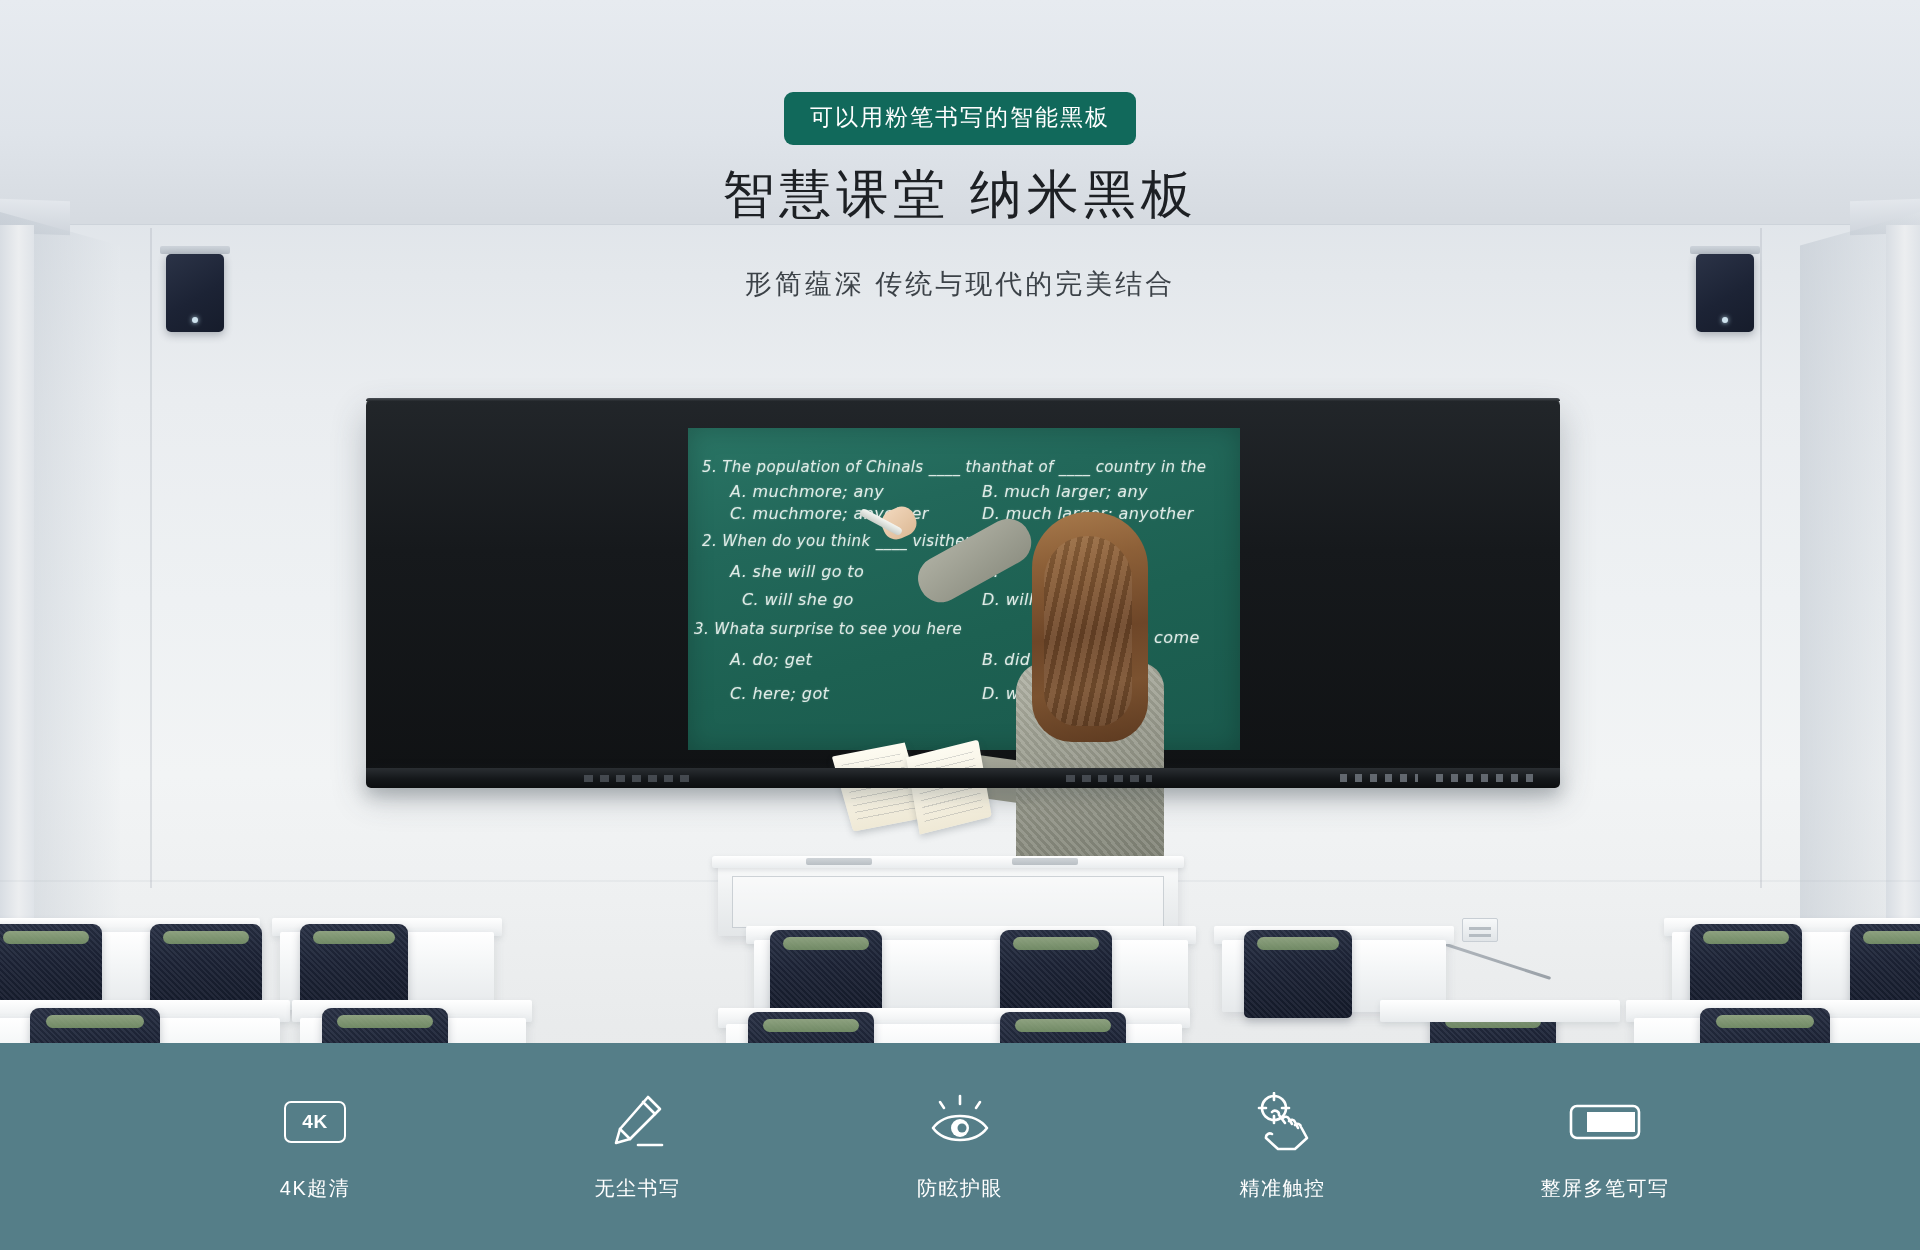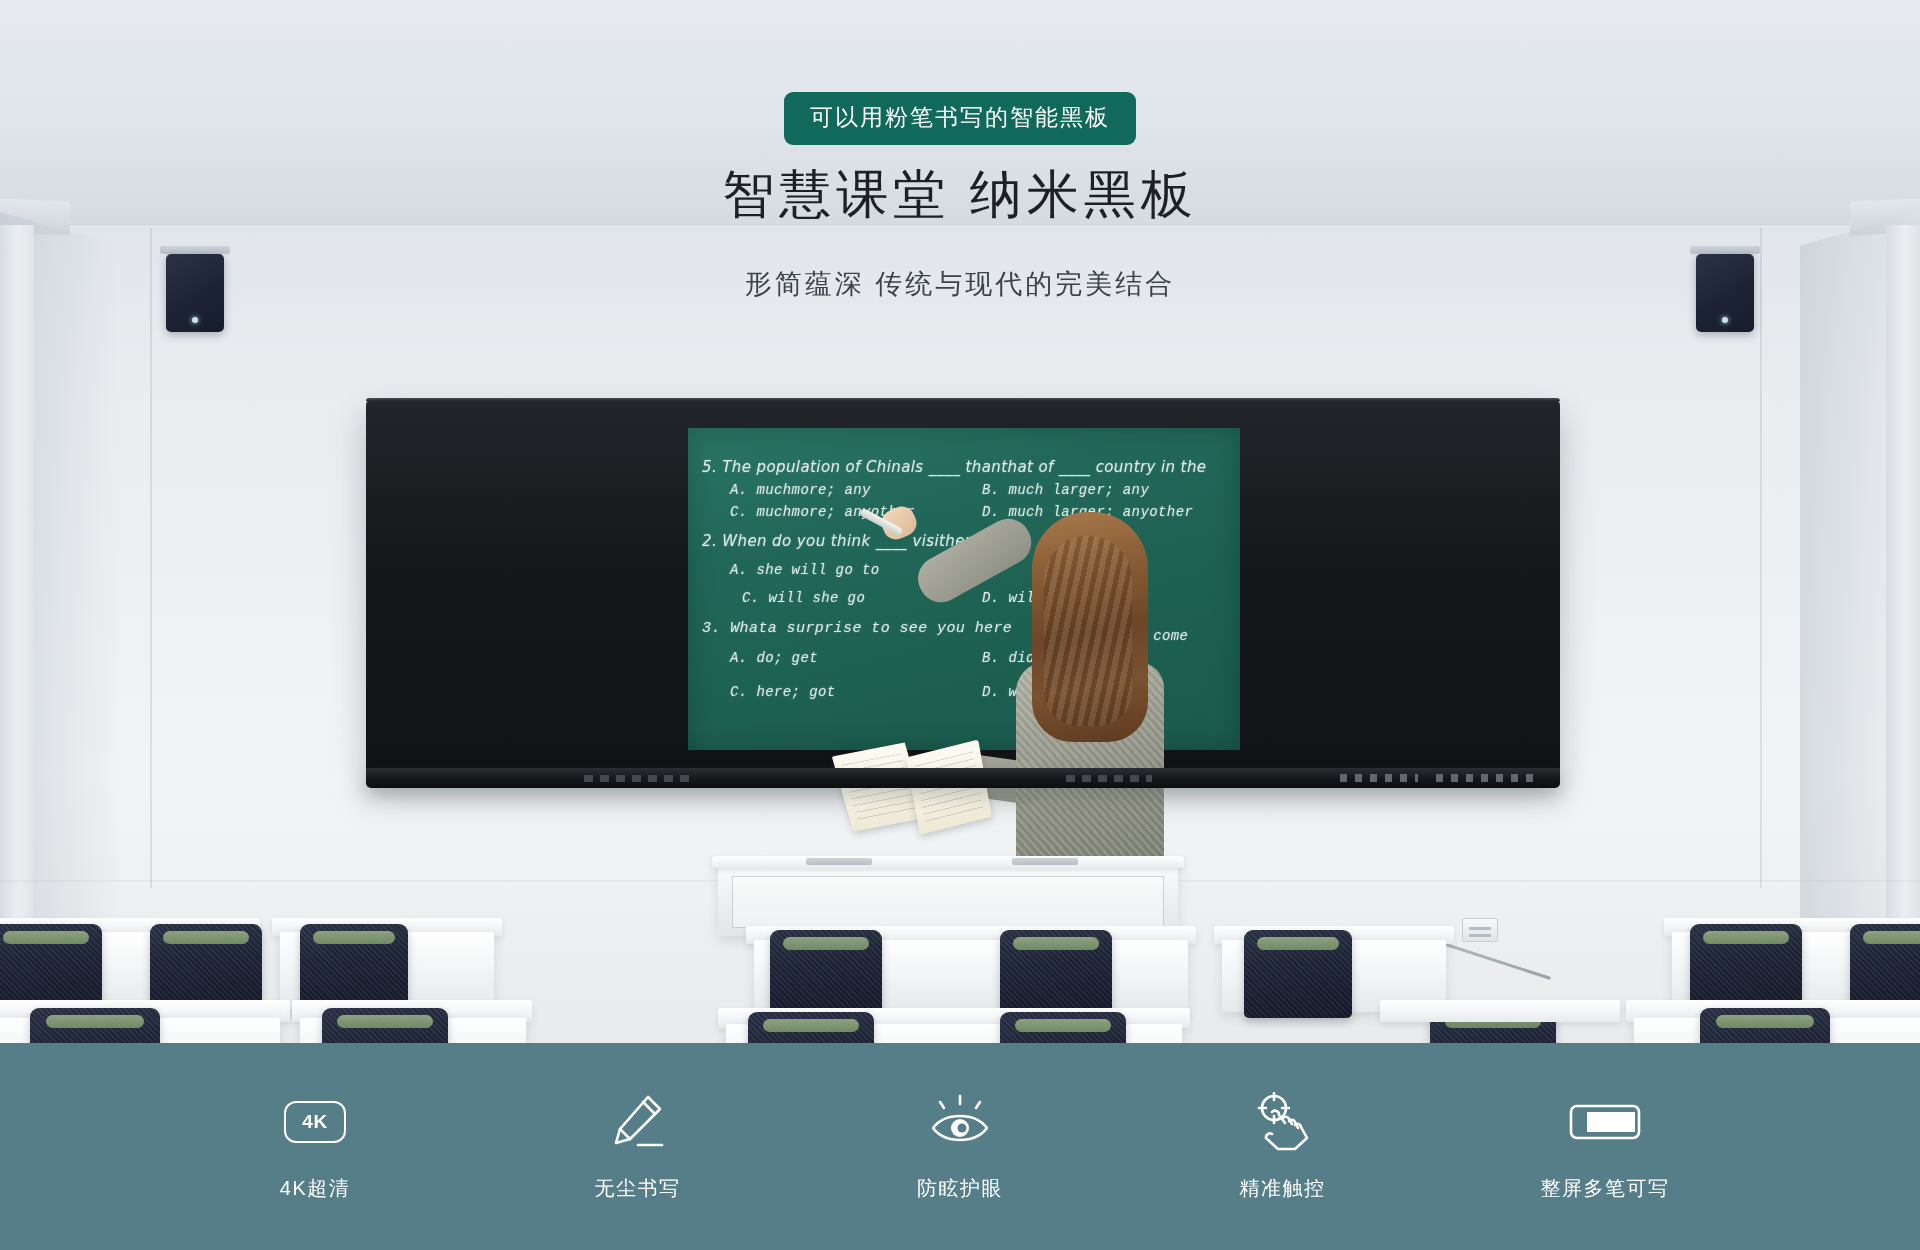--- a/index.html
+++ b/index.html
@@ -64,21 +64,21 @@
 
   
   .green-board { position:absolute; left:688px; top:428px; width:552px; height:322px;
     background:linear-gradient(165deg,#2a7565 0%,#22685a 28%,#1d6152 60%,#1a5a4d 100%);
     box-shadow:0 0 26px rgba(0,0,0,.22) inset; overflow:hidden; }
   .chalk { position:absolute; left:0; top:0; width:100%; height:100%;
     color:#eef6f2; font-family:"DejaVu Sans",sans-serif; }
   .chalk .ln { position:absolute; white-space:nowrap; text-shadow:0 0 2px rgba(255,255,255,.35);
     opacity:.93; font-style:italic; letter-spacing:.4px; }
   .chalk .q { font-size:15px; }
-  .chalk .o { font-size:14px;font-family:Liberation Mono, monospace; }
+  .chalk .o { font-size:16px; }
 
   
   .teacher { position:absolute; left:1010px; top:512px; width:154px; height:360px; }
   .t-hair { position:absolute; left:22px; top:0; width:116px; height:230px;
     border-radius:56px 56px 40px 40px;
     background:linear-gradient(170deg,#a87a4c 0%,#8d6038 22%,#6e4628 52%,#7b5230 74%,#5d3a20 100%); }
   .t-hair::after{ content:""; position:absolute; left:12px; top:24px; width:88px; height:190px;
     border-radius:44px 44px 34px 34px;
     background:repeating-linear-gradient(102deg,rgba(0,0,0,.14) 0 5px,rgba(255,255,255,.07) 5px 11px); }
   .t-body { position:absolute; left:6px; top:150px; width:148px; height:210px;
@@ -156,21 +156,21 @@
 
   
   .featurebar { position:absolute; left:0; bottom:0; width:1920px; height:207px;
     background:#557e88; display:flex; align-items:center; justify-content:center;
     padding:0 230px; }
   .features { display:flex; width:100%; justify-content:space-between; align-items:flex-start; }
   .feature { display:flex; flex-direction:column; align-items:center; width:170px; }
   .fi { height:62px; display:flex; align-items:center; justify-content:center; }
   .fl { margin-top:22px; color:#ffffff; font-size:20px; letter-spacing:1.5px; white-space:nowrap; }
   .fi svg { display:block; }
-  .fourk { width:62px; height:42px; border:2.5px solid #fff; border-radius:12px;
+  .fourk { width:62px; height:42px; border:2.5px solid #fff; border-radius:7px;
     display:flex; align-items:center; justify-content:center;
     color:#fff; font-size:19px; font-weight:700; letter-spacing:.5px; }
 </style>
 </head>
 <body>
 
 <div class="page">
 
   <div class="room">
     <div class="ceiling"></div>
@@ -201,21 +201,21 @@
         <div class="ln q" style="left:14px;top:30px;">5. The population of Chinals ____ thanthat of ____ country in the</div>
         <div class="ln o" style="left:42px;top:54px;">A. muchmore; any</div>
         <div class="ln o" style="left:294px;top:54px;">B. much larger; any</div>
         <div class="ln o" style="left:42px;top:76px;">C. muchmore; anyother</div>
         <div class="ln o" style="left:294px;top:76px;">D. much larger; anyother</div>
         <div class="ln q" style="left:14px;top:104px;">2. When do you think ____ visither</div>
         <div class="ln o" style="left:42px;top:134px;">A. she will go to</div>
         <div class="ln o" style="left:294px;top:134px;">B.</div>
         <div class="ln o" style="left:42px;top:162px;margin-left:12px;">C. will she go</div>
         <div class="ln o" style="left:294px;top:162px;">D. will</div>
-        <div class="ln q" style="left:14px;top:192px;font-family:Liberation Mono, monospace;">3. Whata surprise to see you here</div>
+        <div class="ln q" style="left:6px;top:192px;">3. Whata surprise to see you here</div>
         <div class="ln o" style="left:430px;top:200px;">you come</div>
         <div class="ln o" style="left:42px;top:222px;">A. do; get</div>
         <div class="ln o" style="left:294px;top:222px;">B. did</div>
         <div class="ln o" style="left:42px;top:256px;">C. here; got</div>
         <div class="ln o" style="left:294px;top:256px;">D. will</div>
       </div>
     </div>
 
     <div class="teacher">
       <div class="t-armup"></div>

